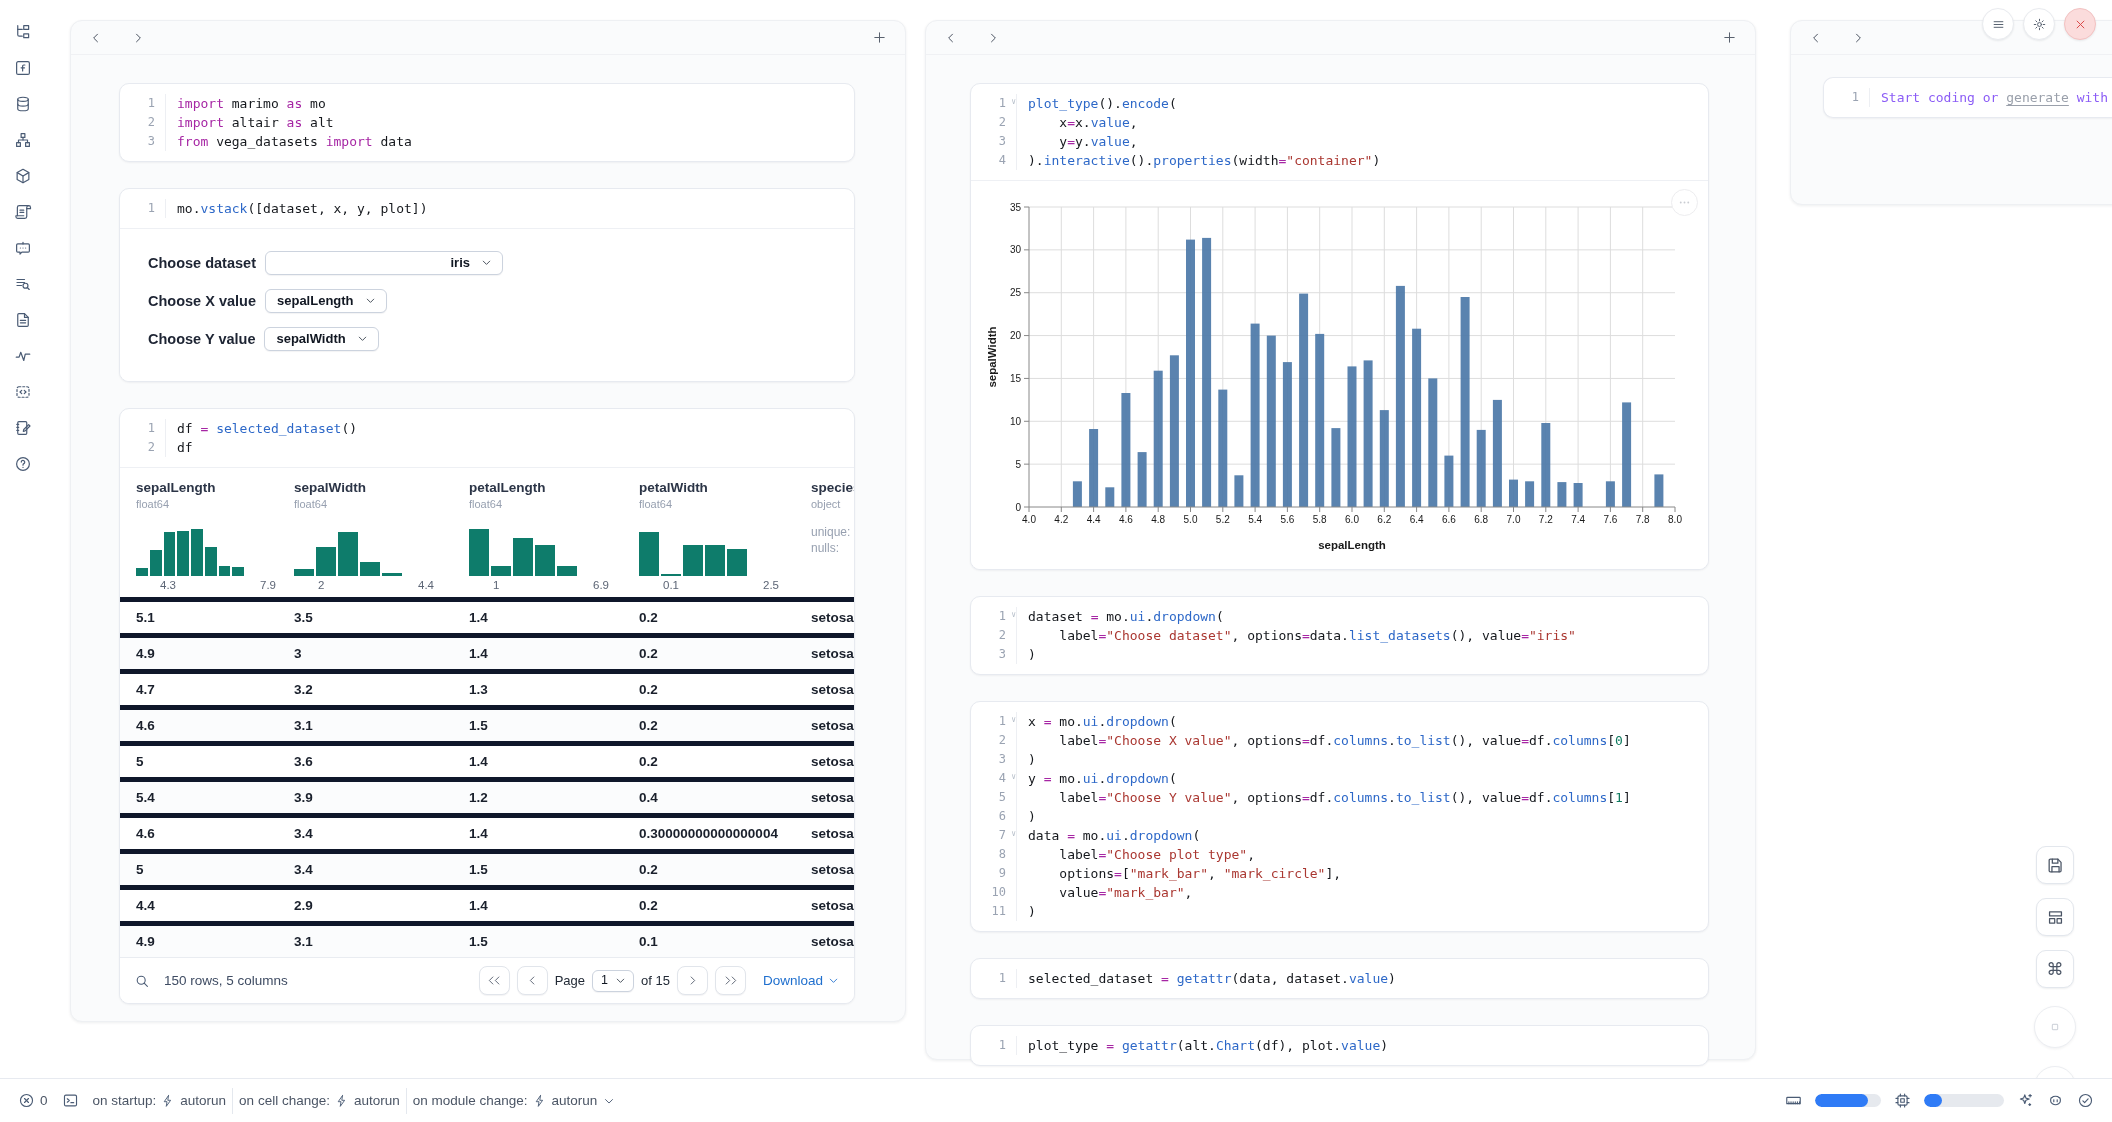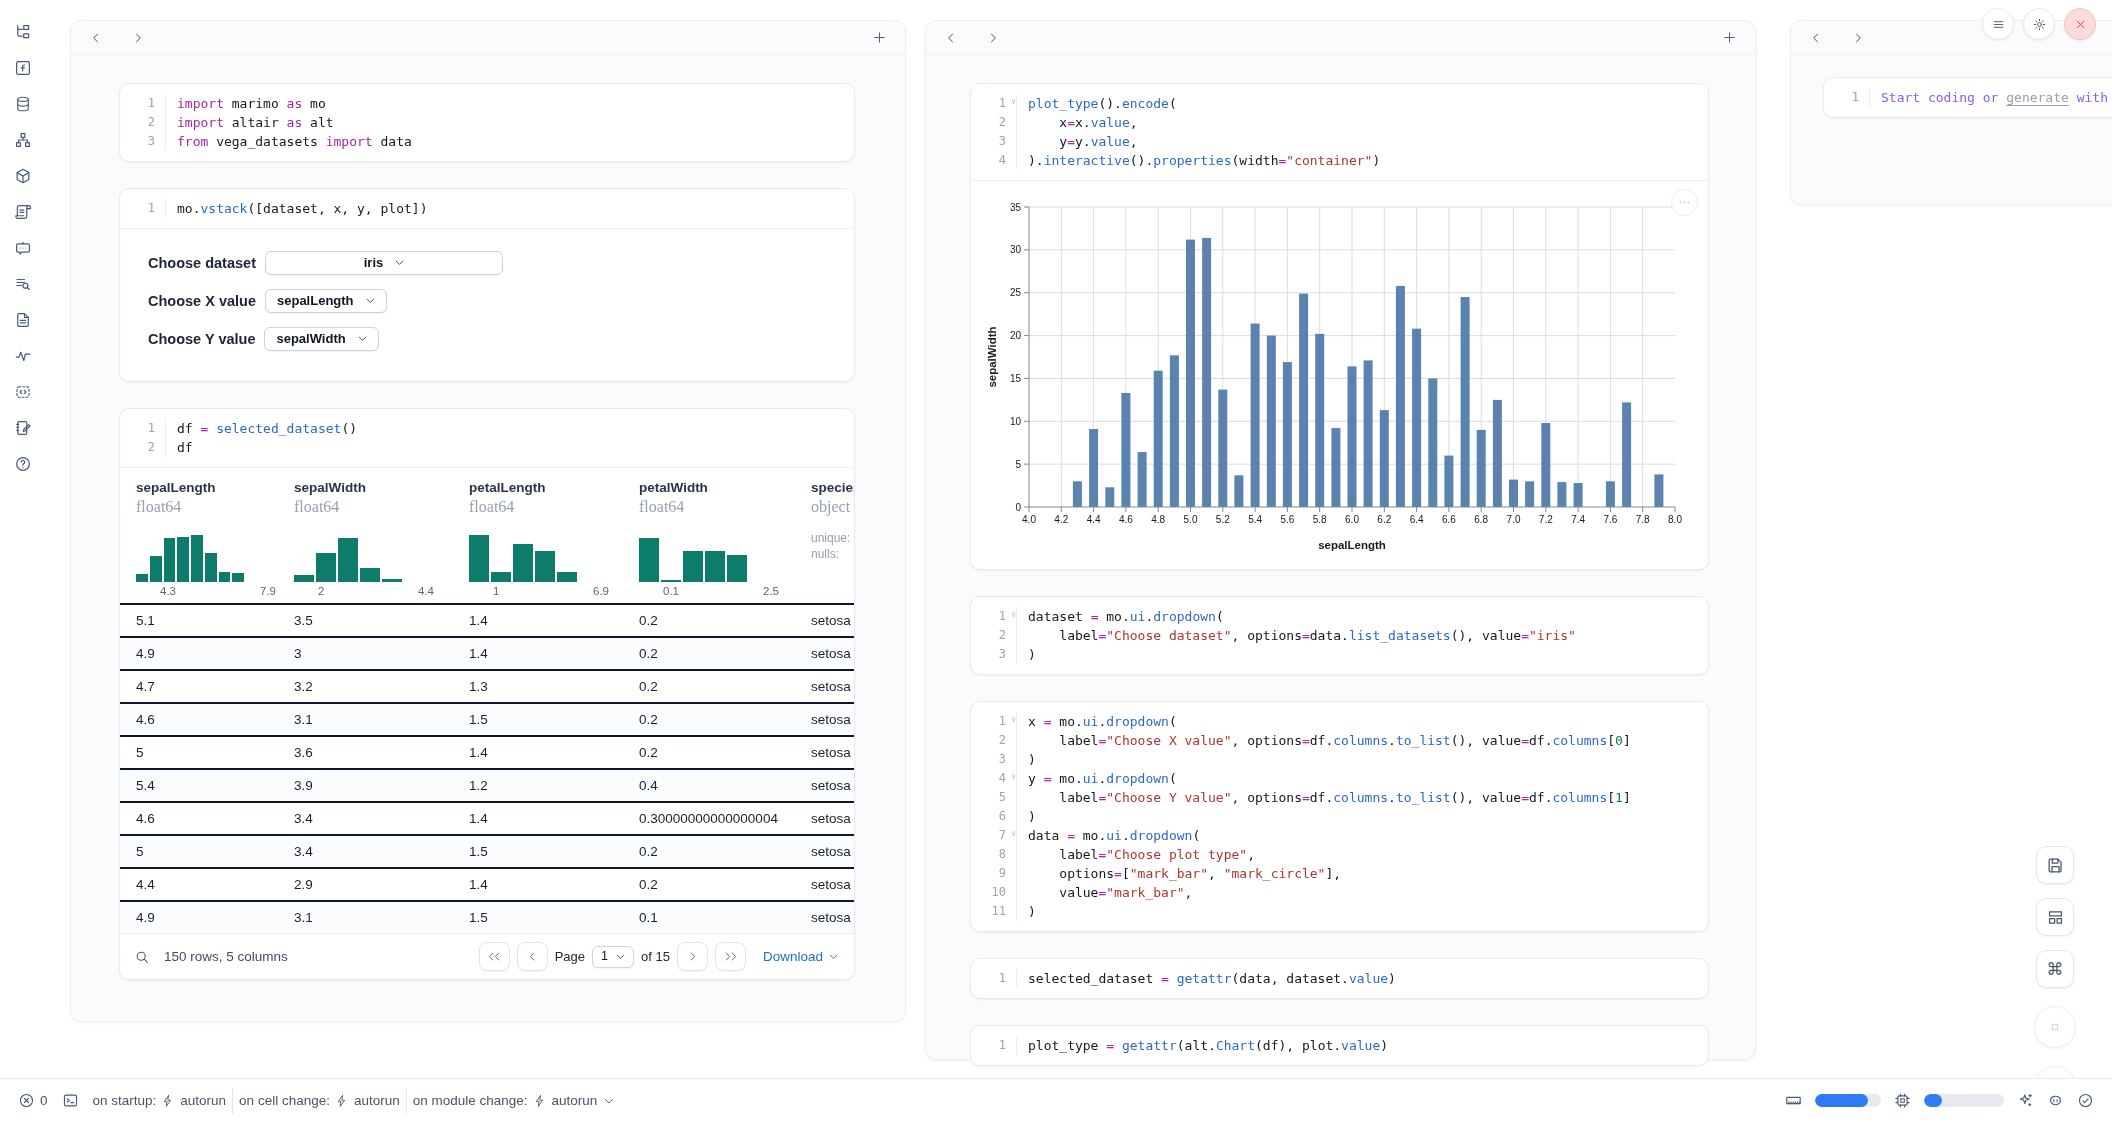--- a/index.html
+++ b/index.html
@@ -40,38 +40,38 @@
   .tk-str{color:#aa3731;}
   .tk-num{color:#0e7a5f;}
   .tk-ph{color:#8b5cf6;}
   .tk-ph-u{color:#9aa0ab;text-decoration:underline;text-underline-offset:3px;}
   .cell-output{border-top:1px solid #eef0f4;background:#fff;}
 
   
   .ctrl-wrap{padding:12px 20px 16px 20px;}
   .ctrl-row{display:flex;align-items:center;margin:10px 0 14px 8px;font-weight:bold;}
   .ctrl-label{font-size:14.5px;color:#1d2433;margin-right:9px;}
-  .mo-select{display:inline-flex;align-items:center;justify-content:center;gap:10px;
+  .mo-select{display:inline-flex;align-items:center;justify-content:flex-end;gap:10px;
     border:1px solid #ccd3de;border-radius:6px;background:#fff;box-shadow:0 1px 1px rgba(16,24,40,.05);
     padding:3px 9px 4px 11px;font-size:13px;color:#111722;cursor:pointer;min-height:24px;}
   .mo-select .chev{width:13px;height:13px;color:#333c49;}
   .mo-select .chev svg{width:13px;height:13px;display:block;}
 
   
   .df-table{font-size:13.5px;color:#1a202c;}
   .df-grid{display:grid;grid-template-columns:158px 175px 170px 172px 1fr;overflow:hidden;}
   .df-hcell{padding:12px 10px 6px 16px;overflow:hidden;}
   .df-colname{font-weight:bold;color:#2c3547;font-size:13.5px;white-space:nowrap;}
-  .df-dtype{color:#97a0b0;font-size:16px;margin-top:3px;white-space:nowrap;font-family:Liberation Serif, serif;}
+  .df-dtype{color:#97a0b0;font-size:11px;margin-top:3px;white-space:nowrap;}
   .df-meta{color:#97a0b0;font-size:12px;margin-top:2px;white-space:nowrap;}
   .hist{margin-top:14px;}
   .hist-bars{display:flex;align-items:flex-end;gap:2px;height:52px;width:108px;}
   .hist-bar{flex:1;background:#0e7c6b;}
   .hist-range{display:flex;justify-content:space-between;width:116px;color:#5c6575;font-size:11.5px;margin-top:3px;margin-left:24px;}
-  .df-cell{padding:8px 10px 8px 16px;border-top:2px solid #0f172a;white-space:nowrap;overflow:hidden;}
+  .df-cell{padding:8px 10px 8px 16px;border-top:5px solid #0f172a;white-space:nowrap;overflow:hidden;font-weight:bold;}
   .df-row-even{background:#fff;}
   .df-row-odd{background:#fbfcfd;}
   .df-footer{display:flex;align-items:center;border-top:1px solid #e9ecf1;padding:8px 14px;gap:8px;}
   .df-summary{color:#3f4c63;font-size:13.5px;margin-left:6px;}
   .foot-icon{width:16px;height:16px;color:#4a5b74;cursor:pointer;}
   .foot-icon svg{width:16px;height:16px;display:block;}
   .pg-group{margin-left:auto;display:flex;align-items:center;gap:7px;}
   .pg-btn{width:31px;height:29px;border:1px solid #e1e5eb;border-radius:8px;background:#fff;
     box-shadow:0 1px 1px rgba(16,24,40,.05);display:flex;align-items:center;justify-content:center;
     color:#4b5565;cursor:pointer;}

